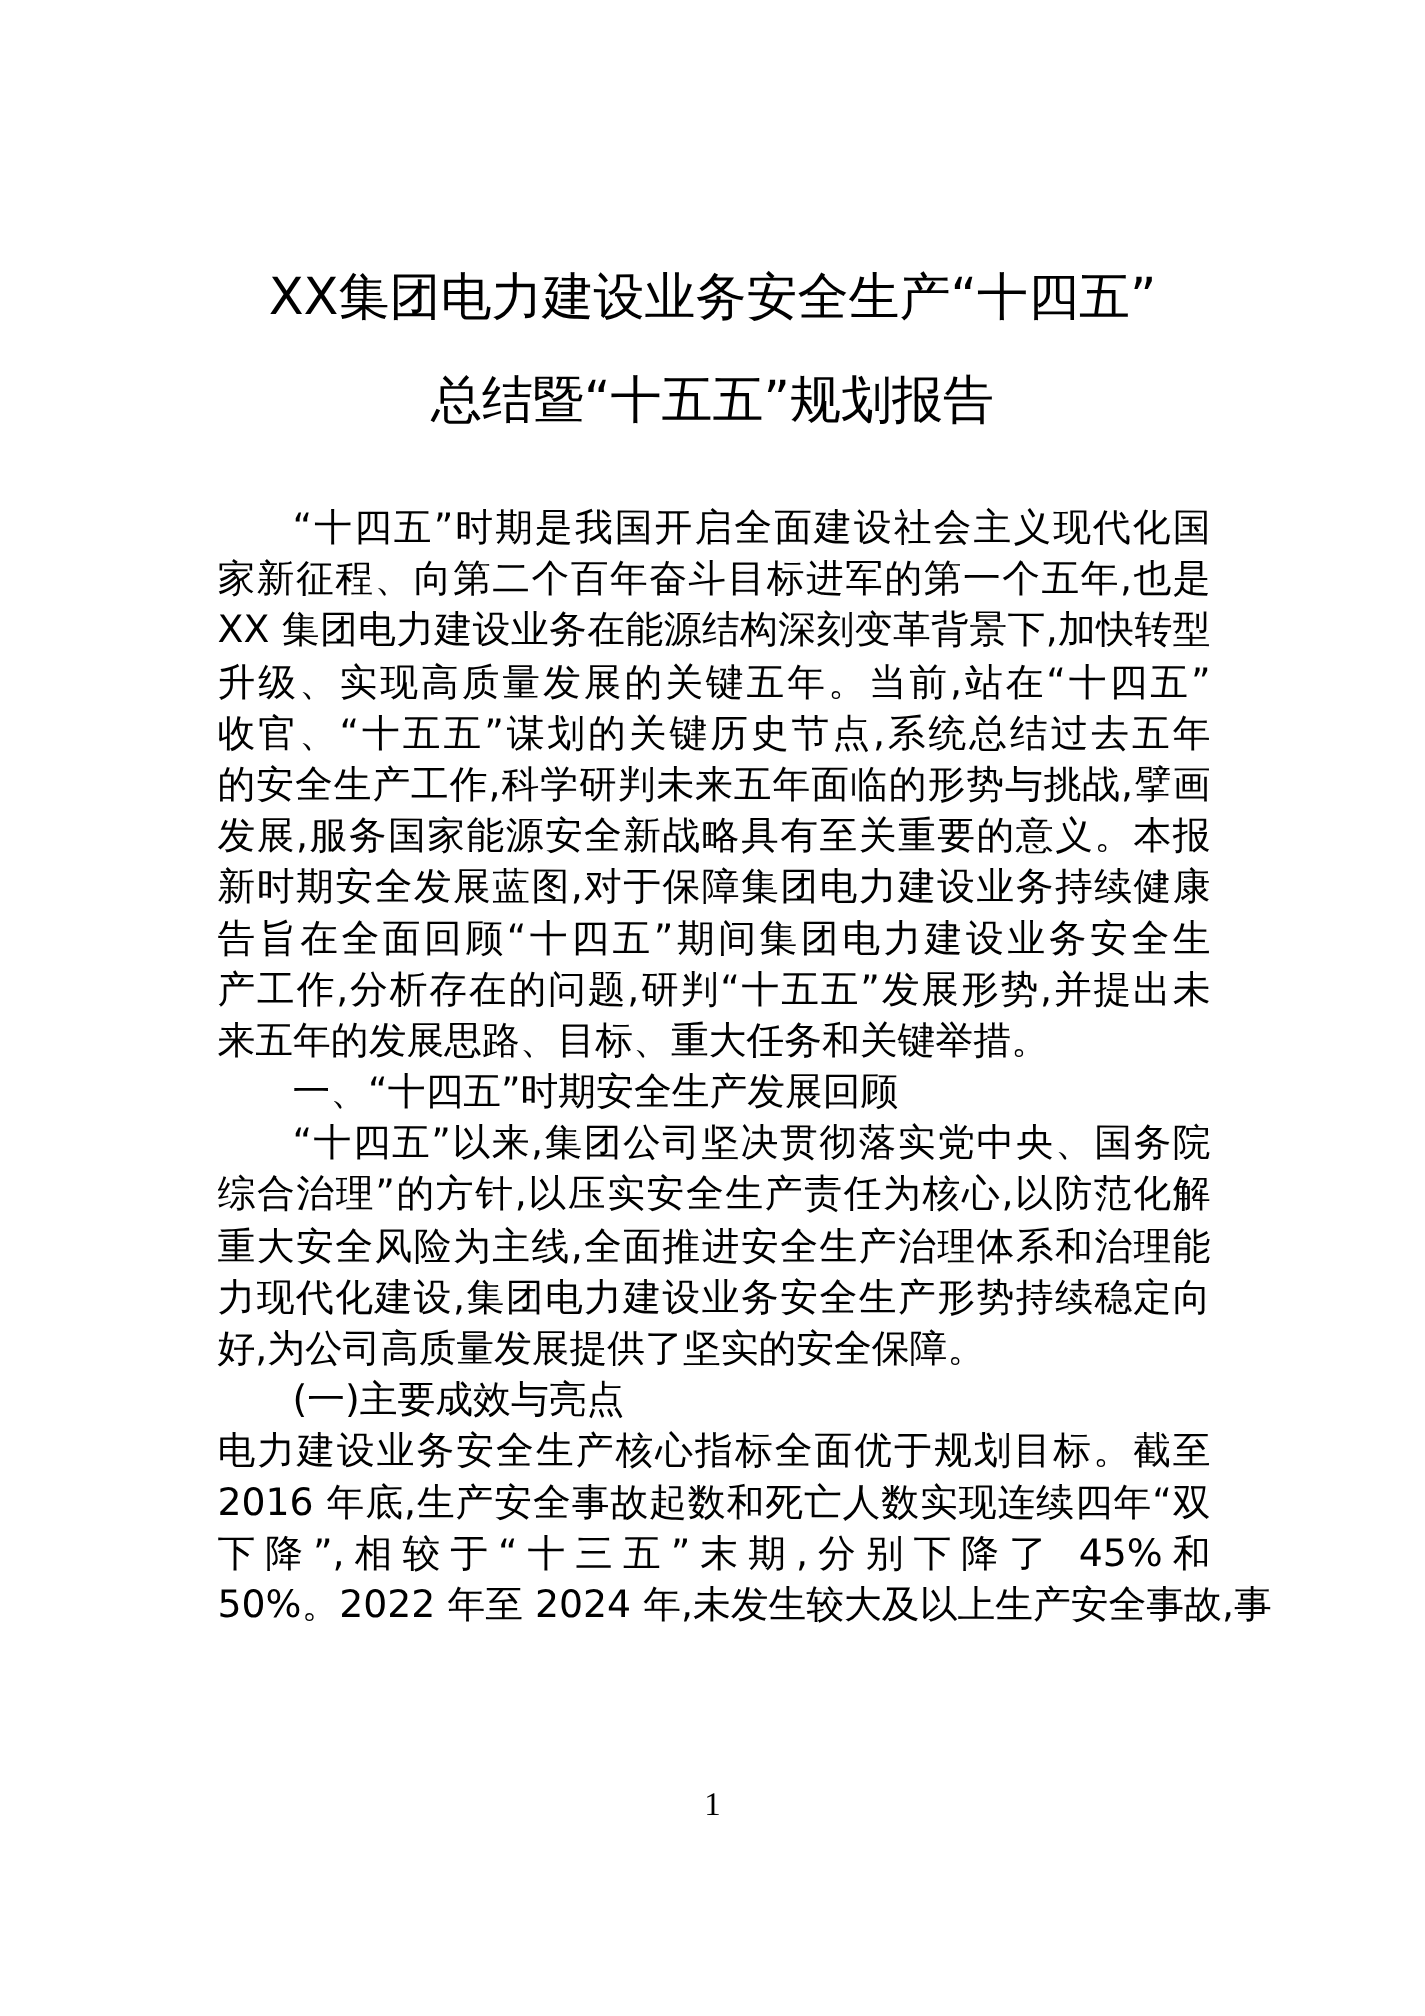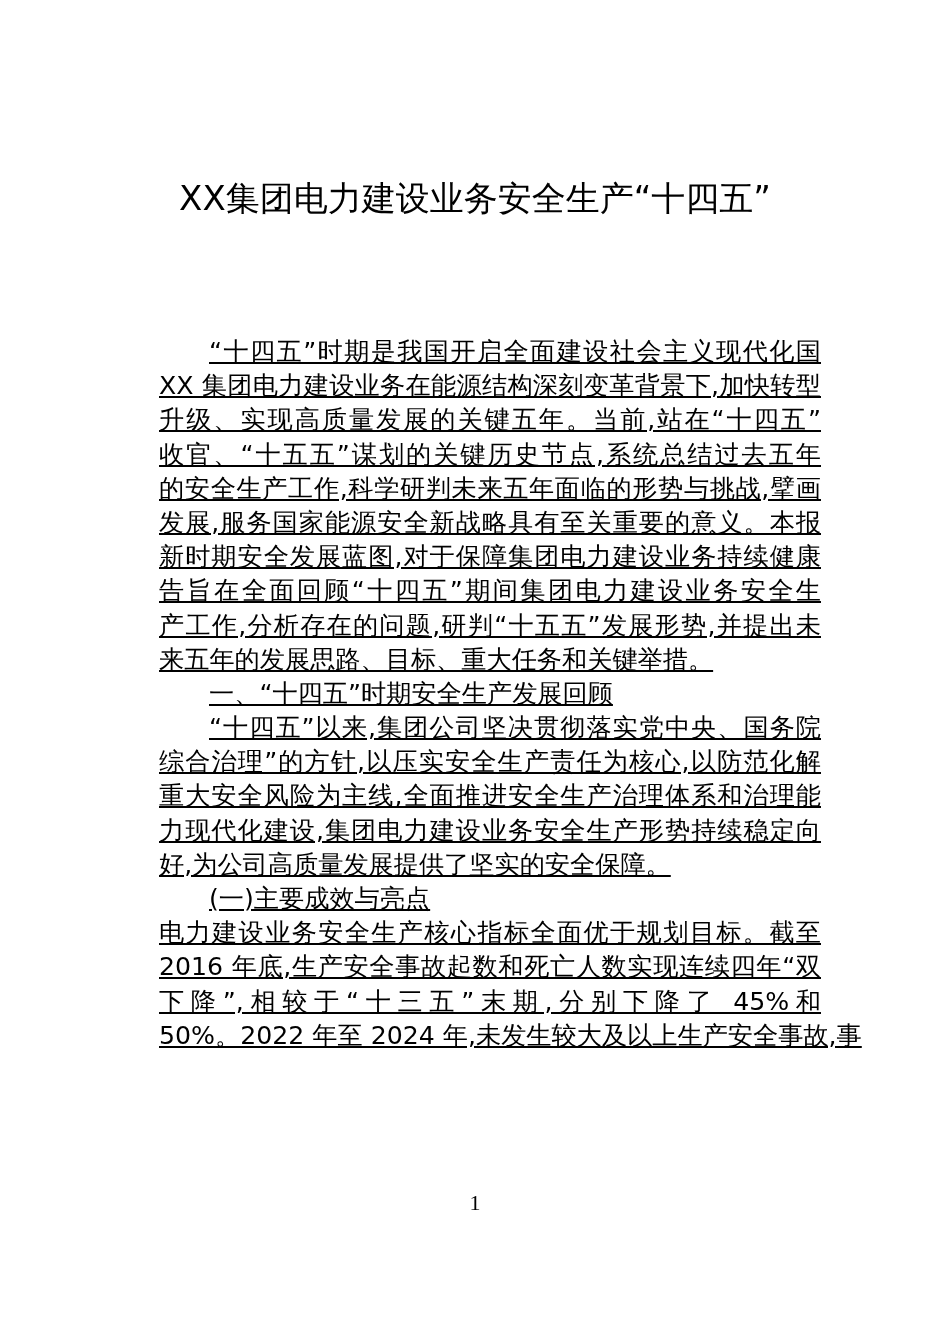--- a/index.html
+++ b/index.html
@@ -3,37 +3,39 @@
 <meta charset="utf-8">
 <style>
   html, body { margin: 0; padding: 0; background: #ffffff; }
   body { width: 950px; height: 1344px; position: relative; overflow: hidden;
          font-family: "DejaVu Sans", "Liberation Sans", sans-serif; color: #000; }
   .page { position: absolute; left: 0; top: 0; width: 950px; height: 1312px; background: #fff; }
   .title { position: absolute; left: 0; width: 950px; text-align: center;
            font-size: 34px; line-height: 40px; white-space: nowrap; letter-spacing: 0px; }
   .t1 { top: 178px; }
   .t2 { top: 247px; }
-  .body { position: absolute; left: 159px; top: 335px; width: 662px; text-decoration: underline; }
+  .body { position: absolute; left: 145px; top: 335px; width: 662px; }
   .line { height: 34.2px; line-height: 34.2px; font-size: 25.2px; white-space: nowrap;
           text-align: justify; text-align-last: justify; }
   .line.last { text-align-last: left; }
   .line.indent { padding-left: 50px; }
   .bold { font-weight: bold; }
   .pagenum { position: absolute; top: 1190px; left: 0; width: 950px; text-align: center;
              font-family: "Liberation Serif", serif; font-size: 22px; line-height: 26px; }
 </style>
 </head>
 <body>
 
 <div class="page">
   <div class="title t1">XX集团电力建设业务安全生产“十四五”</div>
+  <div class="title t2">总结暨“十五五”规划报告</div>
 
   <div class="body">
     <div class="line indent"><span>“十四五”时期是我国开启全面建设社会主义现代化国</span></div>
+    <div class="line"><span>家新征程、向第二个百年奋斗目标进军的第一个五年,也是</span></div>
     <div class="line"><span>XX 集团电力建设业务在能源结构深刻变革背景下,加快转型</span></div>
     <div class="line"><span>升级、实现高质量发展的关键五年。当前,站在“十四五”</span></div>
     <div class="line"><span>收官、“十五五”谋划的关键历史节点,系统总结过去五年</span></div>
     <div class="line"><span>的安全生产工作,科学研判未来五年面临的形势与挑战,擘画</span></div>
     <div class="line"><span>发展,服务国家能源安全新战略具有至关重要的意义。本报</span></div>
     <div class="line"><span>新时期安全发展蓝图,对于保障集团电力建设业务持续健康</span></div>
     <div class="line"><span>告旨在全面回顾“十四五”期间集团电力建设业务安全生</span></div>
     <div class="line"><span>产工作,分析存在的问题,研判“十五五”发展形势,并提出未</span></div>
     <div class="line last"><span>来五年的发展思路、目标、重大任务和关键举措。</span></div>
     <div class="line indent last"><span>一、“十四五”时期安全生产发展回顾</span></div>

